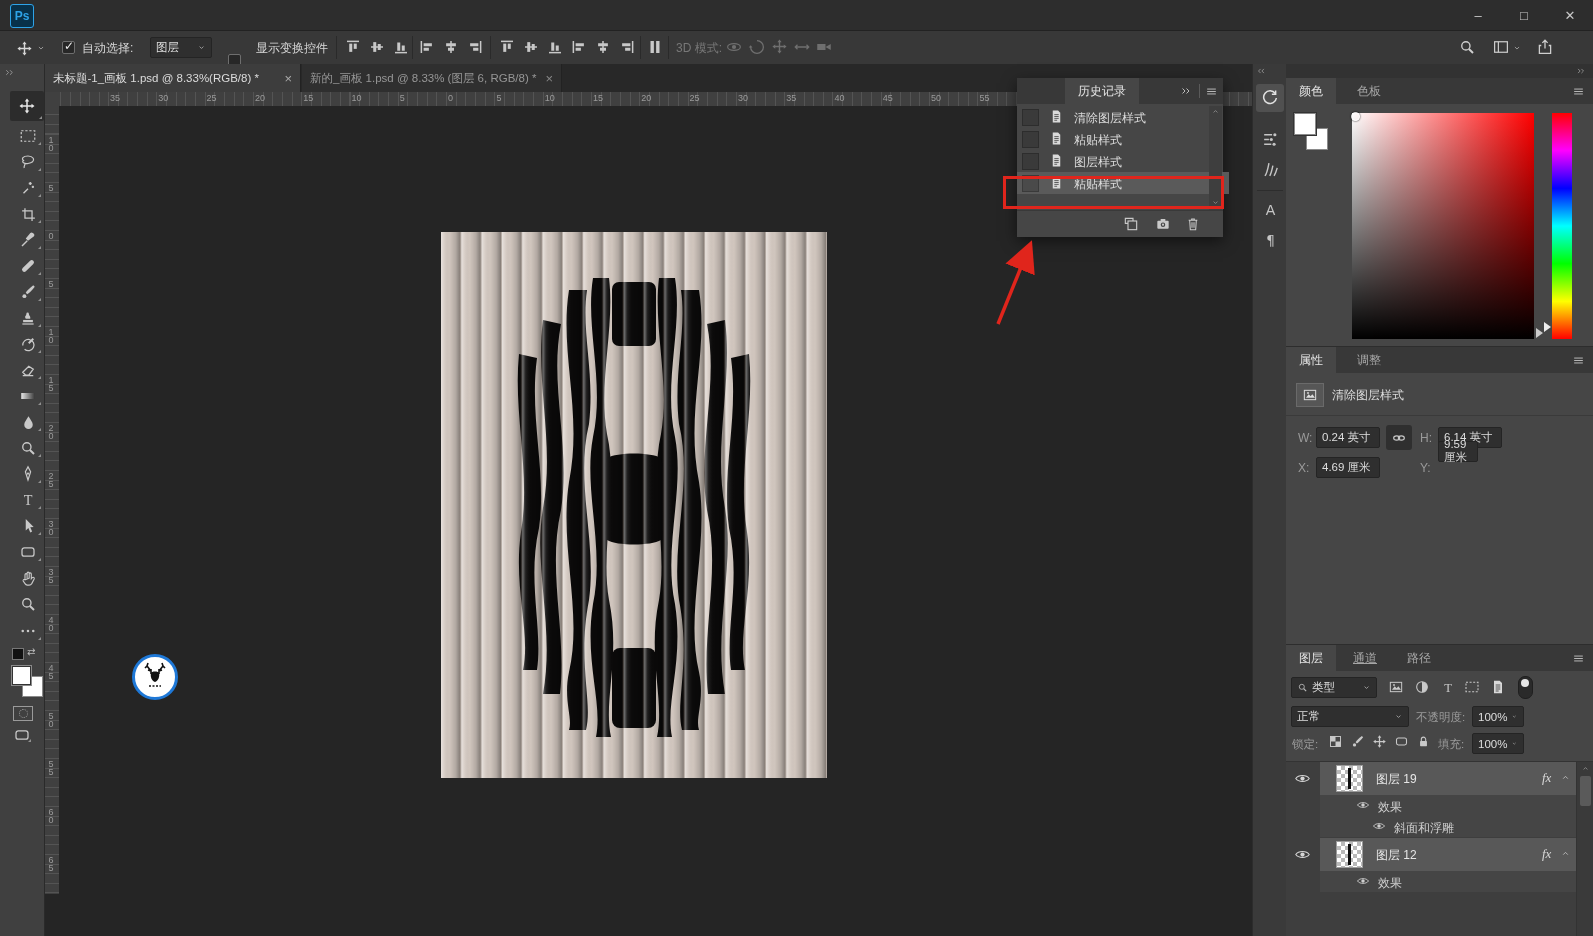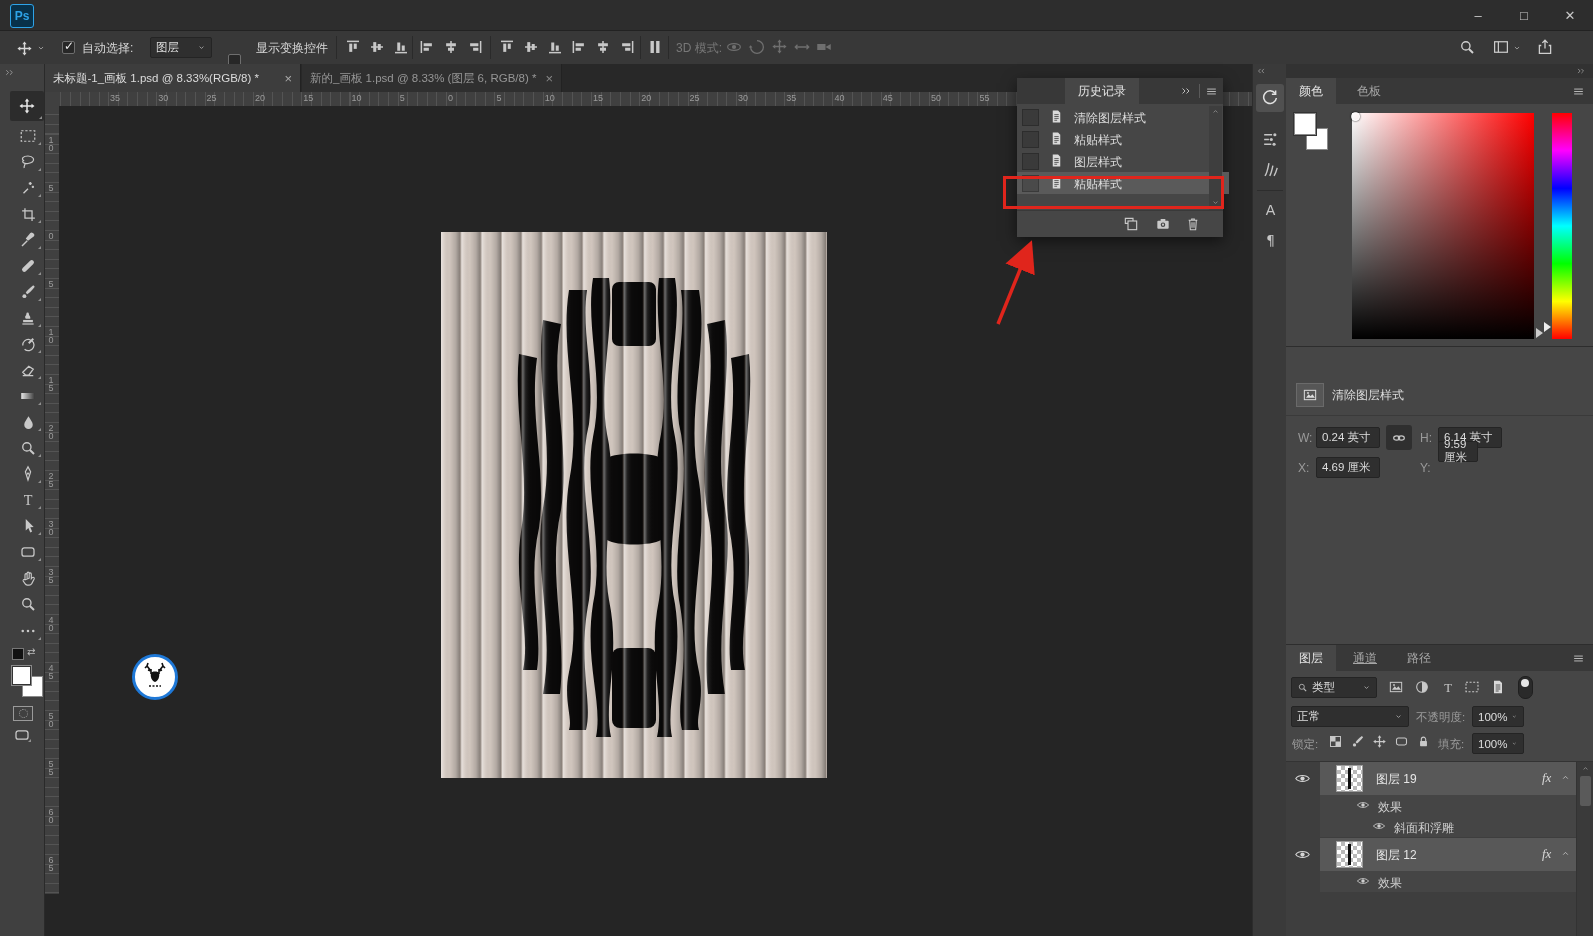--- a/index.html
+++ b/index.html
@@ -793,20 +793,33 @@
          background:linear-gradient(to bottom,rgba(0,0,0,0),#000),linear-gradient(to right,#fff,#f00);">
       <div style="position:absolute;left:-1px;top:-1px;width:9px;height:9px;border:1.5px solid #fff;border-radius:50%;box-shadow:0 0 2px #000;box-sizing:border-box;"></div>
     </div>
     <div class="abs" style="left:250px;top:224px;width:0;height:0;border-top:5px solid transparent;border-bottom:5px solid transparent;border-left:7px solid #ccc;"></div>
     <div class="abs" style="left:266px;top:9px;width:20px;height:226px;
          background:linear-gradient(to bottom,#ff0000,#ff00ff,#0000ff,#00ffff,#00ff00,#ffff00,#ff0000);"></div>
     <div class="abs" style="left:258px;top:218px;width:0;height:0;border-top:5px solid transparent;border-bottom:5px solid transparent;border-left:7px solid #eee;"></div>
   </div>
 
   <div class="abs" style="left:0;top:282px;width:307px;height:1px;background:#2d2d2d;"></div>
+  <div class="abs ptabrow" style="left:0;top:283px;width:307px;height:26px;">
+    <div class="ptab on" style="left:0;">
+          <span>属性</span>
+        </div>
+    <div class="ptab" style="left:58px;">
+          <span>调整</span>
+        </div>
+    <div class="ico" style="left:286px;top:7px;color:#bbb;">
+          <svg width="13" height="13">
+            <use href="#s-burger"></use>
+          </svg>
+        </div>
+  </div>
   <div class="abs" style="left:0;top:309px;width:307px;height:336px;background:#464646;">
     <div class="abs" style="left:10px;top:10px;width:26px;height:22px;background:#565656;border:1px solid #6a6a6a;display:flex;align-items:center;justify-content:center;color:#ddd;">
           <svg width="16" height="16">
             <use href="#s-img"></use>
           </svg>
         </div>
     <span class="abs nw" style="left:46px;top:14px;color:#dcdcdc;">清除图层样式</span>
     <div class="abs" style="left:0;top:42px;width:307px;height:1px;background:#3a3a3a;"></div>
 
     <span class="abs nw dim" style="left:12px;top:58px;">W:</span>

